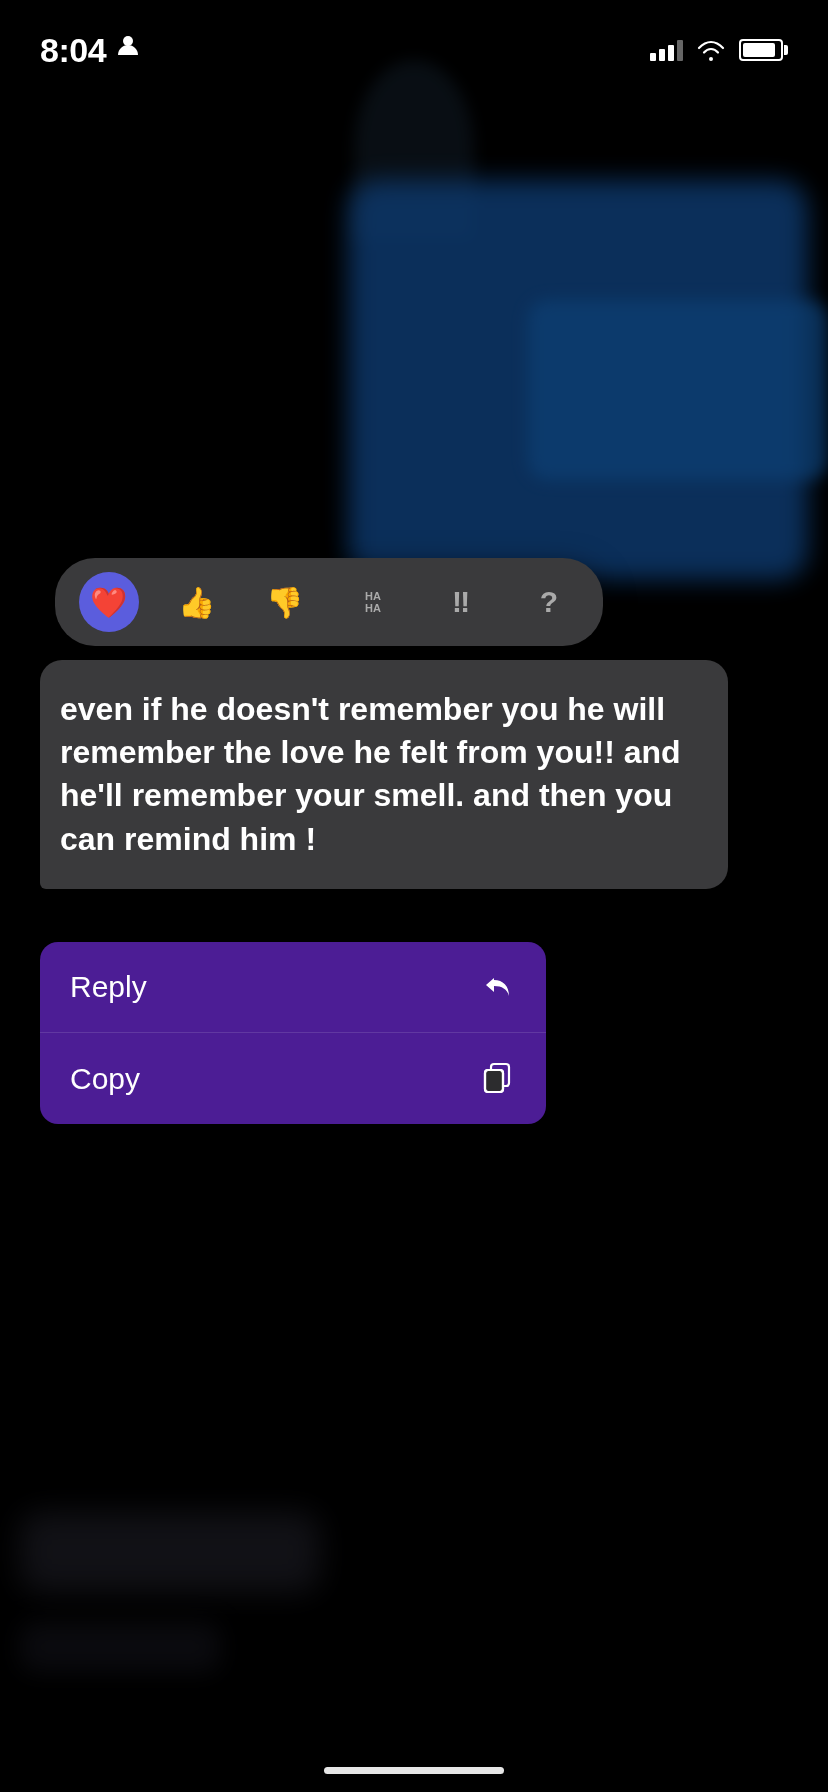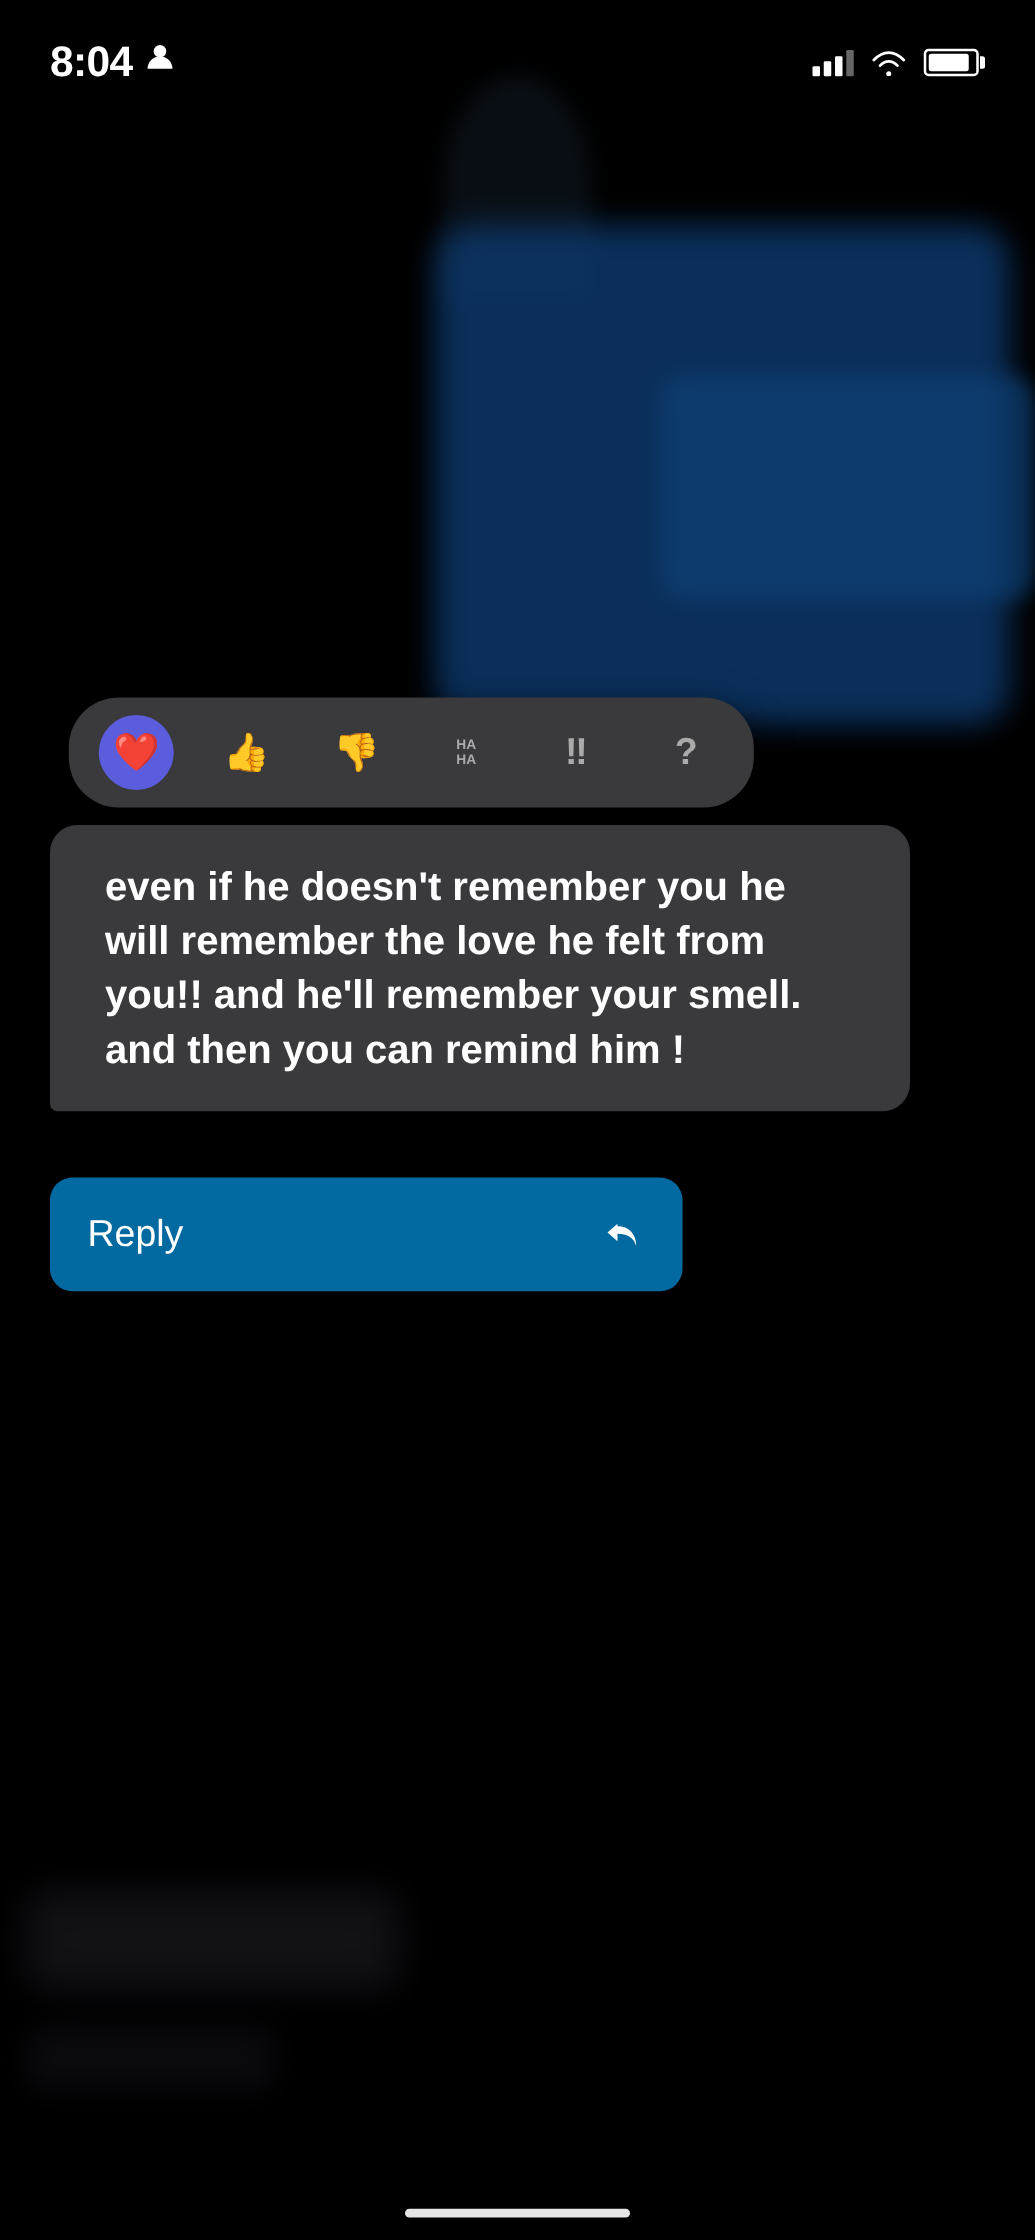--- a/index.html
+++ b/index.html
@@ -214,38 +214,38 @@
     }
 
     
     .message-bubble {
       position: absolute;
       top: 660px;
       left: 40px;
       right: 100px;
       background: #3a3a3c;
       border-radius: 22px 22px 22px 6px;
-      padding: 28px 44px;
+      padding: 28px 20px;
       z-index: 5;
     }
 
     .message-text {
       color: #fff;
       font-size: 32px;
       font-weight: 700;
       line-height: 1.35;
     }
 
     
     .context-menu {
       position: absolute;
       top: 942px;
       left: 40px;
       right: 282px;
-      background: #0369a1;
+      background: #4c1d95;
       border-radius: 18px;
       overflow: hidden;
       z-index: 10;
       box-shadow: 0 10px 40px rgba(0,0,0,0.6);
     }
 
     .menu-item {
       display: flex;
       align-items: center;
       justify-content: space-between;
@@ -370,18 +370,28 @@
 
   <div class="menu-item">
     <span class="menu-item-label">Reply</span>
     <div class="menu-item-icon">
       <svg width="32" height="30" viewBox="0 0 32 30" fill="none">
         <path d="M12 6L4 13l8 7V14c8 0 13 3 15 10 0-10-6-16-15-16V6z" fill="white"></path>
       </svg>
     </div>
   </div>
 
+  <div class="menu-item">
+    <span class="menu-item-label">Copy</span>
+    <div class="menu-item-icon">
+      <svg width="30" height="34" viewBox="0 0 30 34" fill="none">
+        <rect x="8" y="2" width="18" height="22" rx="3" stroke="white" stroke-width="2.2"></rect>
+        <rect x="2" y="8" width="18" height="22" rx="3" stroke="white" stroke-width="2.2" fill="#2c2c2e"></rect>
+        <rect x="2" y="8" width="18" height="22" rx="3" stroke="white" stroke-width="2.2"></rect>
+      </svg>
+    </div>
+  </div>
 
 
 
 </div>
 
 <div class="home-indicator"></div>
 
 </body></html>

